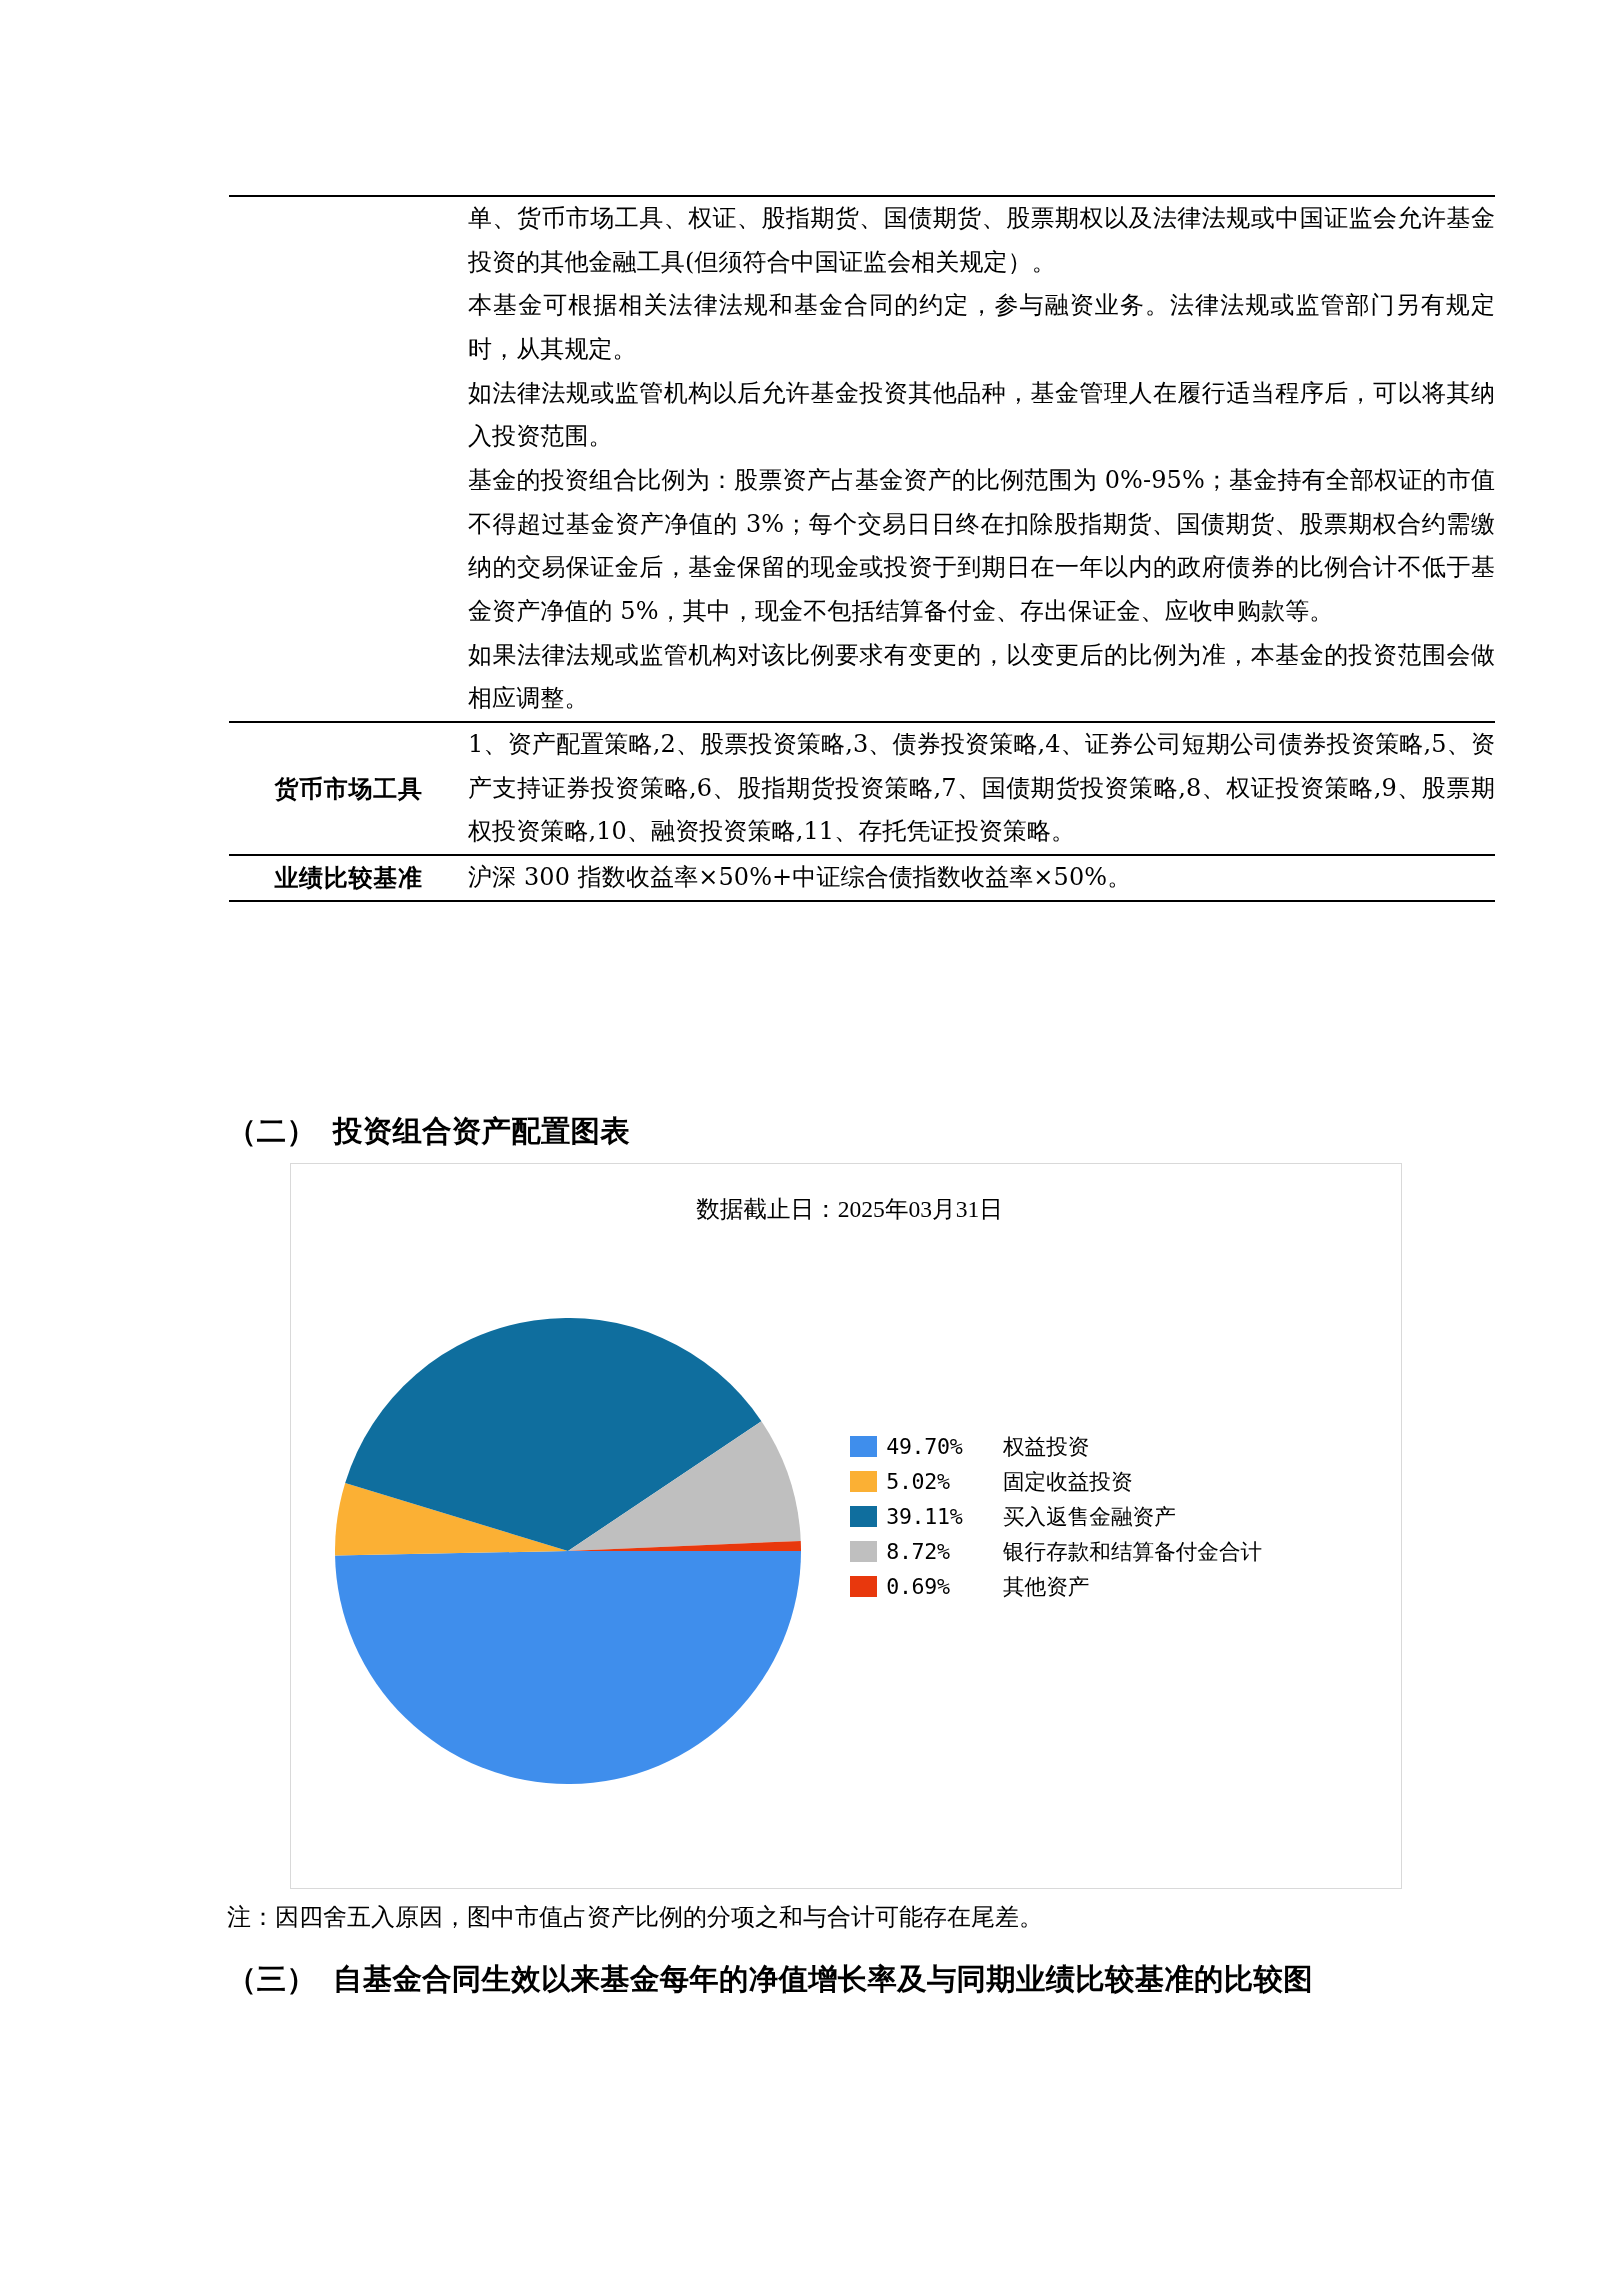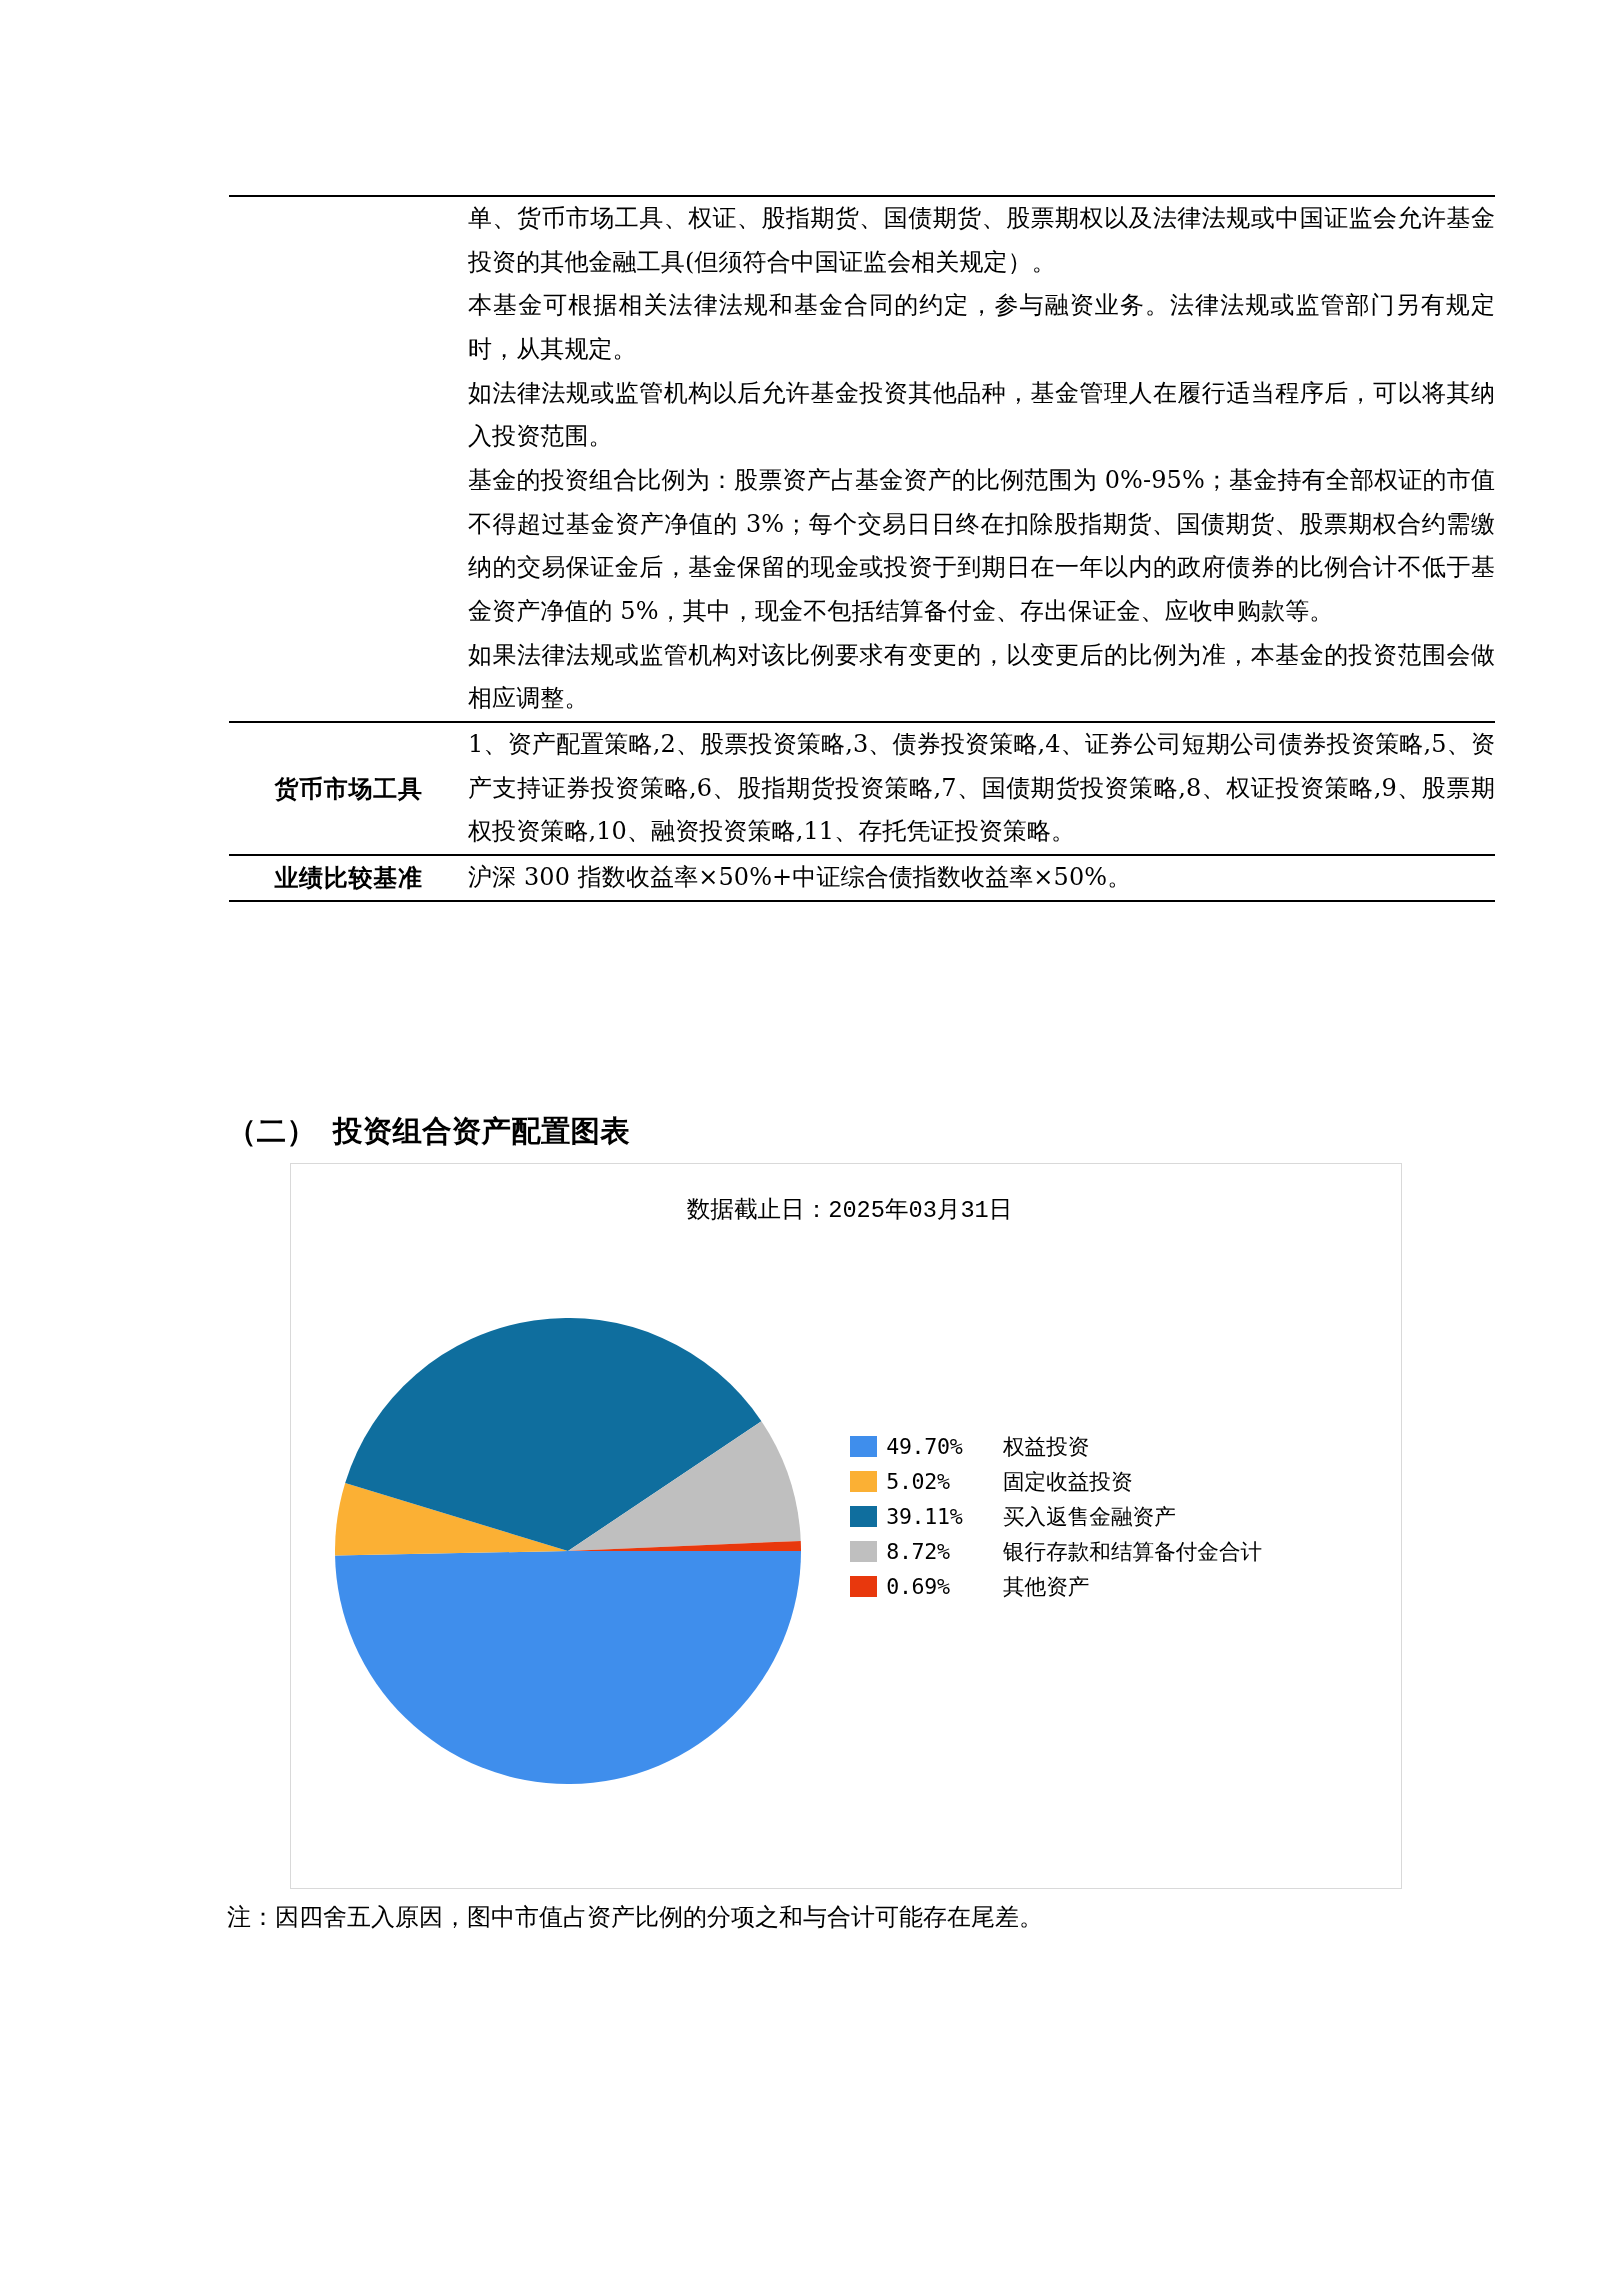--- a/index.html
+++ b/index.html
@@ -92,21 +92,21 @@
     border: 1.3px solid #d9d9d9;
     background: #ffffff;
     box-sizing: border-box;
   }
   .chart-title {
     position: absolute;
     left: 7px;
     right: 0;
     top: 29.4px;
     text-align: center;
-    font-family: Liberation Mono, monospace;
+    font-family: Liberation Serif, serif;
     font-size: 23.6px;
     letter-spacing: 0px;
   }
   .pie-wrap {
     position: absolute;
     left: 44px;
     top: 154px;
     width: 466px;
     height: 466px;
   }
@@ -224,15 +224,18 @@
         <div class="legend-row">
           <span class="legend-swatch" style="background: rgb(232, 56, 13);"></span>
           <span class="legend-pct">0.69%</span>
           <span class="legend-name">其他资产</span>
         </div>
       </div>
   </div>
 
   <div class="note note-2">注：因四舍五入原因，图中市值占资产比例的分项之和与合计可能存在尾差。</div>
 
+  <div class="section-heading heading-3">
+    <span class="h-num">（三）</span><span>自基金合同生效以来基金每年的净值增长率及与同期业绩比较基准的比较图</span>
+  </div>
 
 </div>
 
 
 </body></html>

